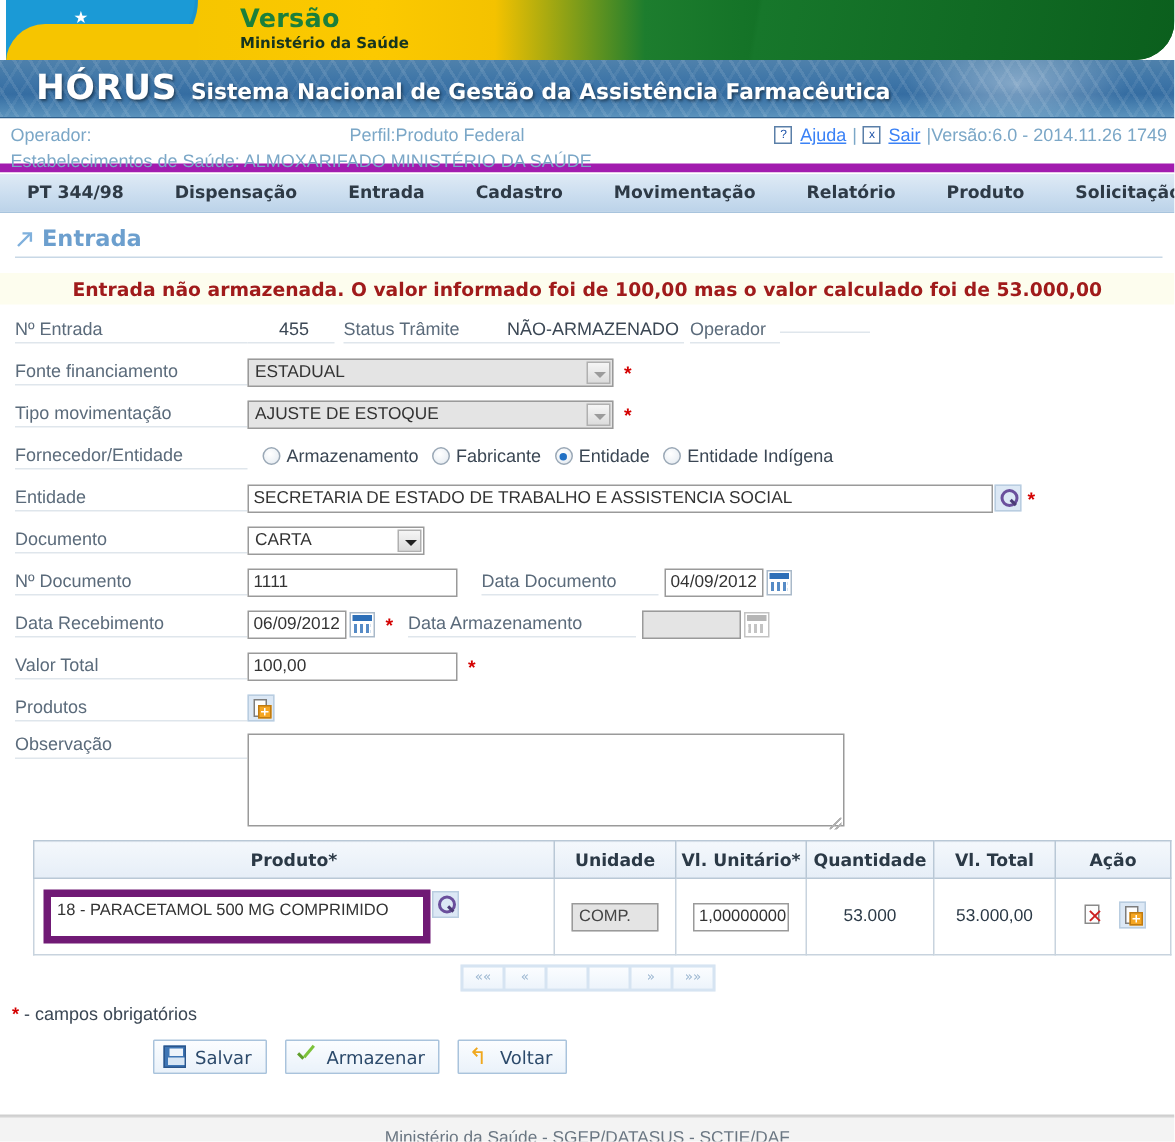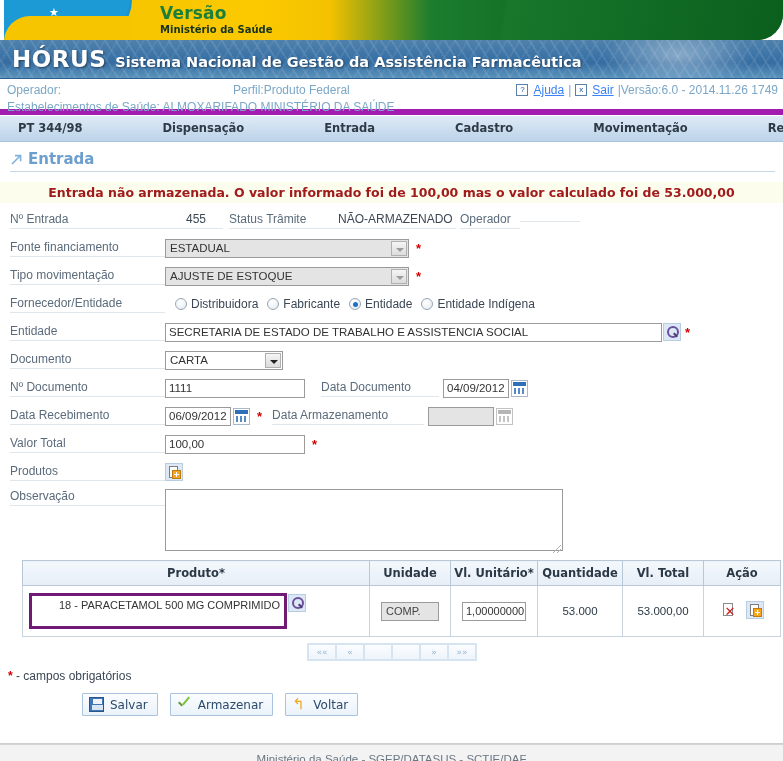--- a/index.html
+++ b/index.html
@@ -118,20 +118,21 @@
     gap: 9px;
     z-index: 3;
   }
   .horus-name {
     font-family: "DejaVu Sans", sans-serif;
     font-size: 23px;
     font-weight: bold;
     color: #ffffff;
     text-shadow: 1px 1px 2px rgba(0,0,0,.45);
     letter-spacing: .5px;
+    margin-left: 12px;
   }
   .horus-sub {
     font-family: "DejaVu Sans", sans-serif;
     font-size: 14.5px;
     font-weight: bold;
     color: #ffffff;
     text-shadow: 1px 1px 2px rgba(0,0,0,.45);
   }
 
   
@@ -188,21 +189,20 @@
   
   .menu-bar {
     position: relative;
     height: 25px;
     background: linear-gradient(180deg, #dfeaf5 0%, #cddff0 50%, #bcd3e9 100%);
     border-top: 1px solid #ffffff;
     border-bottom: 1px solid #a8c4dd;
     display: flex;
     align-items: flex-start;
     overflow: hidden;
-    gap: 46px;
   }
   .menu-item {
     font-family: "DejaVu Sans", sans-serif;
     font-size: 11.5px;
     font-weight: bold;
     color: #2e3a46;
     padding: 0 17px;
     line-height: 25px;
     white-space: nowrap;
     cursor: pointer;
@@ -538,28 +538,28 @@
   }
   .prod-cell {
     text-align: left !important;
     padding-left: 6px;
   }
   .prod-box {
     display: inline-block;
     position: relative;
     width: 258px;
     height: 36px;
-    border: 3px solid #701a75;
+    border: 5px solid #701a75;
     background: #fff;
     box-sizing: border-box;
     font-size: 11px;
     padding: 3px 4px;
     color: #333;
     vertical-align: middle;
-    text-align: right;
+    text-align: left;
     overflow: hidden;
   }
   .unit-box {
     display: inline-block;
     width: 58px; height: 19px;
     border: 1px solid #9a9a9a;
     background: #e4e4e4;
     box-sizing: border-box;
     font-size: 11px;
     line-height: 17px;
@@ -607,24 +607,24 @@
 
   .req-note {
     margin: 8px 0 0 8px;
     font-size: 12px;
     color: #3b4754;
   }
   .req-note .st { color: #d40000; font-weight: bold; }
 
   
   .actions {
-    margin: 10px 0 0 14px;
+    margin: 10px 0 0 0;
     display: flex;
     gap: 12px;
-    padding-left: 68px;
+    padding-left: 102px;
   }
   .btn {
     display: flex;
     align-items: center;
     gap: 6px;
     border: 1px solid #a9c3dc;
     background: linear-gradient(180deg, #fbfdff 0%, #eaf2fa 100%);
     padding: 3px 9px 3px 6px;
     font-family: "DejaVu Sans", sans-serif;
     font-size: 12px;
@@ -788,21 +788,21 @@
         </div>
       </div>
       <span class="req">*</span>
     </div>
 
     <div class="frow">
       <div class="flabel w155">Fornecedor/Entidade</div>
       <div class="radio-group" style="margin-left:10px;">
         <label class="radio-opt">
           <span class="radio-dot"></span>
-          <span>Distribuidora</span>
+          <span>Armazenamento</span>
         </label>
         <label class="radio-opt">
           <span class="radio-dot"></span>
           <span>Fabricante</span>
         </label>
         <label class="radio-opt">
           <span class="radio-dot checked"></span>
           <span>Entidade</span>
         </label>
         <label class="radio-opt">

